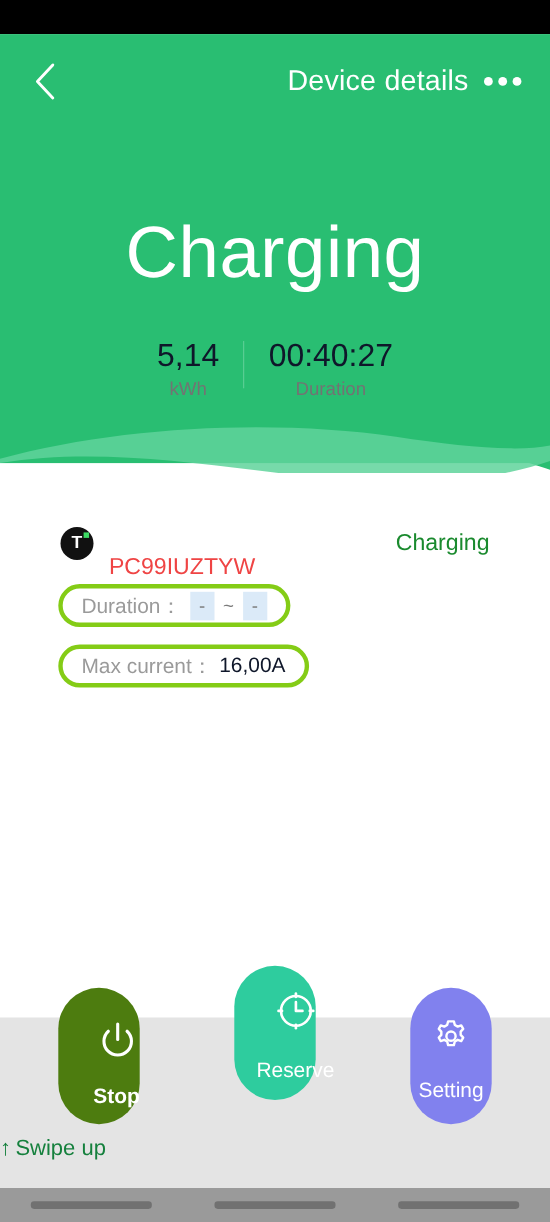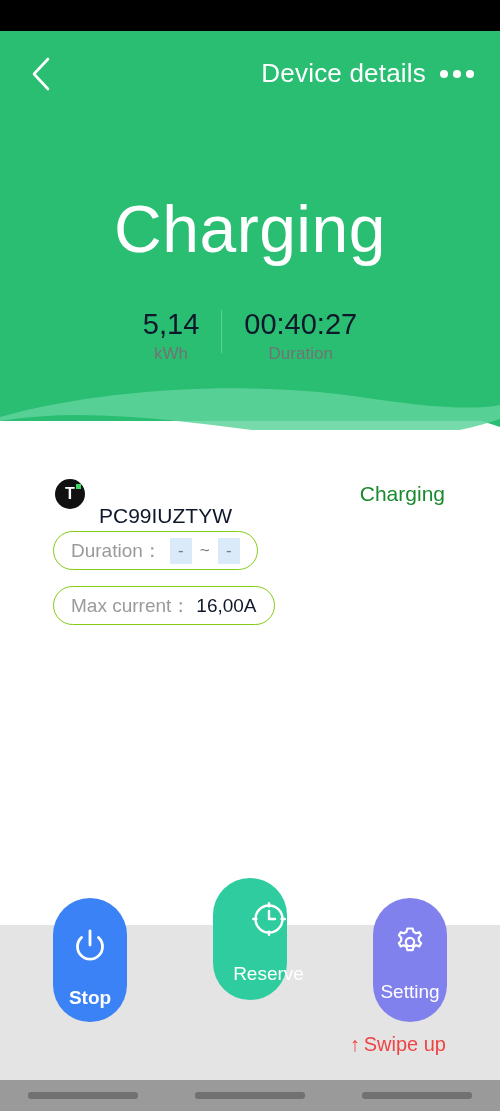--- a/index.html
+++ b/index.html
@@ -121,31 +121,31 @@
   .dev-icon .t {
     color:#ffffff; font-size:16px; font-weight:bold; line-height:1;
     margin-top:-1px;
   }
   .dev-icon .dot {
     position:absolute; right:4px; top:5px;
     width:5px; height:5px; background:#3ddb64;
   }
   .dev-id {
     margin-left:14px;
-    color:#0f172a; font-size:21px;margin-top:43px;
+    color:#ef4444; font-size:21px;margin-top:43px;
   }
   .dev-status {
     margin-left:auto;
     color:#1a8a2e; font-size:21px;
   }
 
   .pill {
     position:absolute; left:53px;
     height:39px;
-    border:1px solid #84cc16;
+    border:4px solid #84cc16;
     border-radius:20px;
     display:inline-flex; align-items:center;
     padding:0 17px;
     background:#ffffff;
     white-space:nowrap;
   }
   .pill-duration { top:101px; }
   .pill-current  { top:156px; }
 
   .pill .p-label { color:#9a9a9a; font-size:19px; }
@@ -172,43 +172,44 @@
     overflow:hidden;
   }
   .sheet-bg {
     position:absolute; bottom:0; left:-80px;
     width:660px; height:330px;
     background:#e4e4e4;
     border-radius:50% 50% 0 0 / 32% 32% 0 0;
   }
   .swipe {
     position:absolute; bottom:24px; left:0;
-    width:446px; text-align:right;
-    color:#ef4444; font-size:20px;
+    width:446px; text-align:left;
+    color:#15803d; font-size:20px;
   }
   .swipe .arrow { margin-right:4px; }
 
   
   .actions { position:absolute; left:0; top:0; width:500px; height:1111px; pointer-events:none; }
   .abtn {
     position:absolute;
     width:74px;
     border-radius:37px;
     display:flex; flex-direction:column; align-items:center;
     pointer-events:auto;
   }
   .abtn .ico { display:flex; align-items:center; justify-content:center; }
   .abtn .cap {
     color:#ffffff; font-size:19px; font-weight:bold;
     line-height:1;
   }
 
   .btn-stop {
     left:53px; top:898px; height:124px;
-    background:#3b82f6;
+    background:#4d7c0f;
+    align-items:flex-end;
   }
   .btn-stop .ico { margin-top:28px; }
   .btn-stop .cap { margin-top:22px; font-weight:bold; }
 
   .btn-reserve {
     left:213px; top:878px; height:122px;
     background:#2ecc9e;
     padding-left:37px;
   }
   .btn-reserve .ico { margin-top:22px; }

